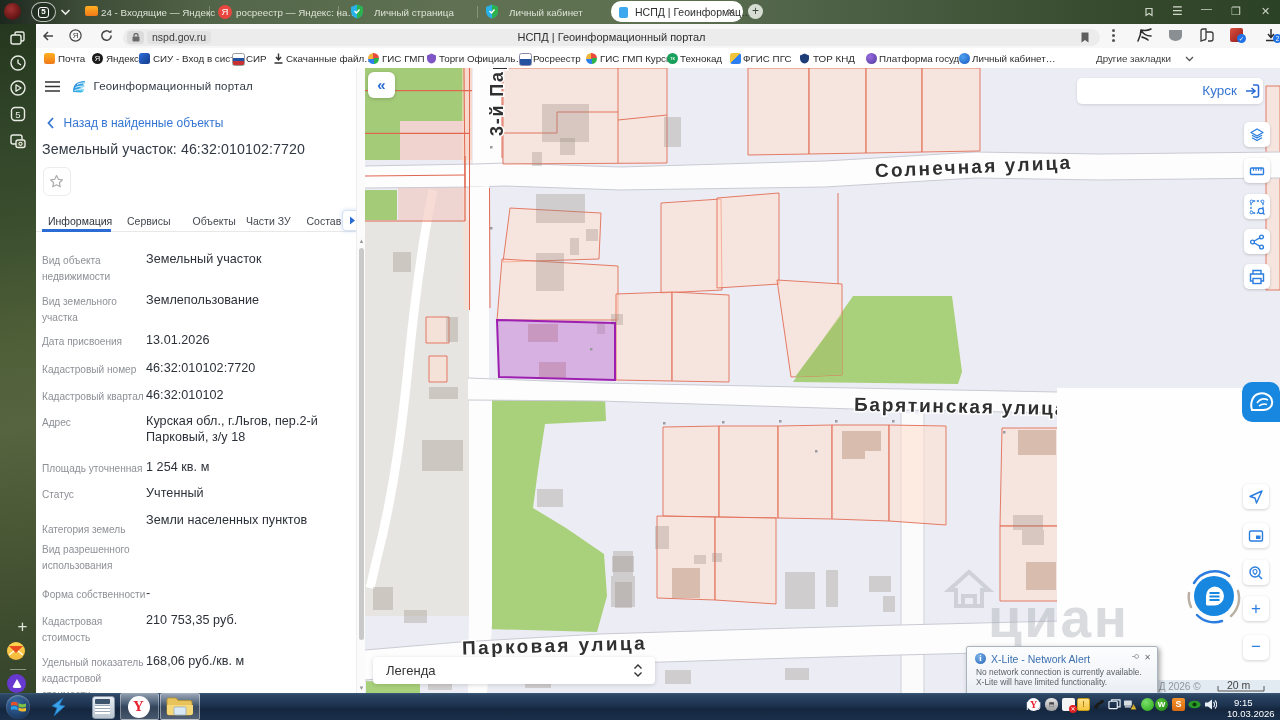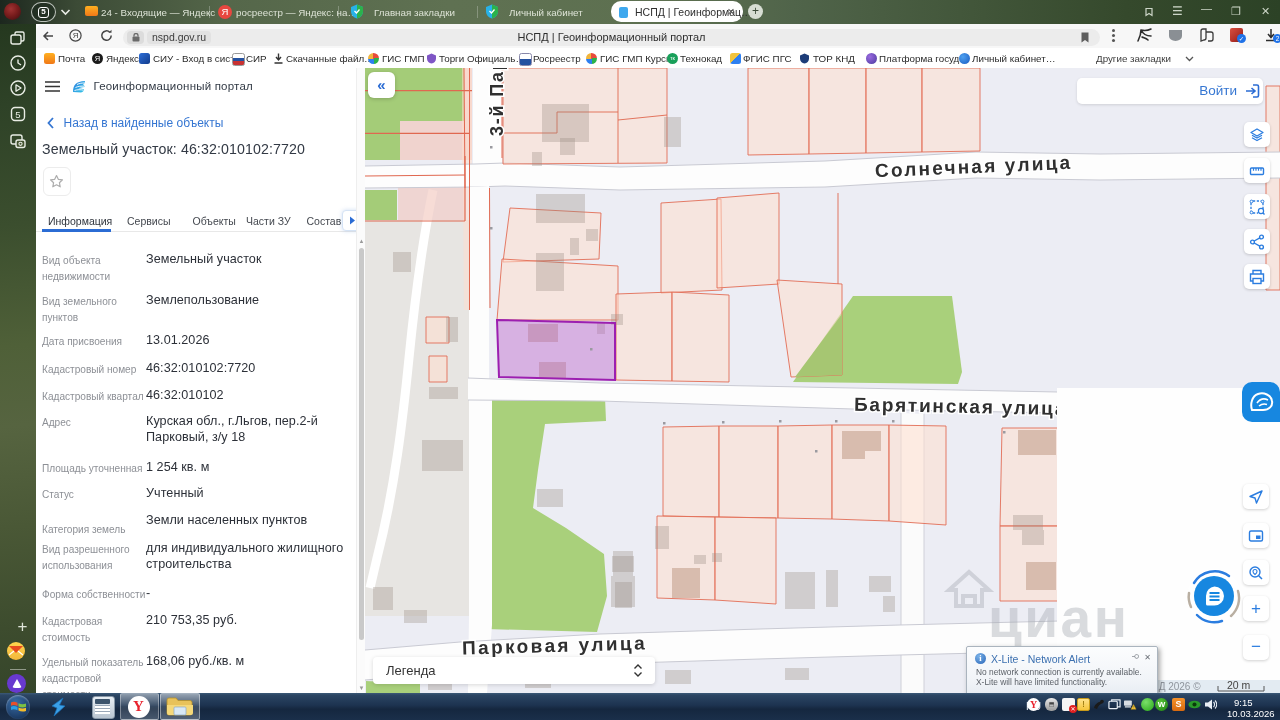--- a/index.html
+++ b/index.html
@@ -49,21 +49,21 @@
     <div class="tabtxt" style="left:101px;">24 - Входящие — Яндекс</div>
     <div class="tsep" style="left:209px;"></div>
     <div style="position:absolute;left:218px;top:4.5px;width:14px;height:14px;border-radius:50%;background:#e8473f;color:#fff;font-size:9.5px;text-align:center;line-height:14px;">Я</div>
     <div class="tabtxt" style="left:236px;">росреестр — Яндекс: на…</div>
     <div class="tsep" style="left:338px;"></div>
     <svg style="position:absolute;left:350px;top:4px" width="14" height="15" viewBox="0 0 14 15">
         <path d="M7 0.5 l6 2.5 v4 c0 4 -2.5 6.5 -6 7.5 C3.5 13.5 1 11 1 7 v-4 z" fill="#28b2e8"></path>
         <path d="M7 0.5 l6 2.5 v4 c0 4 -2.5 6.5 -6 7.5 z" fill="#2bb24c"></path>
         <path d="M4.5 7 l2 2 3 -3.5" stroke="#fff" stroke-width="1.3" fill="none"></path>
       </svg>
-    <div class="tabtxt" style="left:374px;">Главная закладки</div>
+    <div class="tabtxt" style="left:374px;">Личный страница</div>
     <div class="tsep" style="left:477px;"></div>
     <svg style="position:absolute;left:485px;top:4px" width="14" height="15" viewBox="0 0 14 15">
         <path d="M7 0.5 l6 2.5 v4 c0 4 -2.5 6.5 -6 7.5 C3.5 13.5 1 11 1 7 v-4 z" fill="#28b2e8"></path>
         <path d="M7 0.5 l6 2.5 v4 c0 4 -2.5 6.5 -6 7.5 z" fill="#2bb24c"></path>
         <path d="M4.5 7 l2 2 3 -3.5" stroke="#fff" stroke-width="1.3" fill="none"></path>
       </svg>
     <div class="tabtxt" style="left:509px;">Личный кабинет</div>
     <div id="activetab"></div>
     <div style="position:absolute;left:619px;top:7px;width:9px;height:11px;background:#3ea8ee;border-radius:2px;"></div>
     <div style="position:absolute;left:635px;top:6px;font-size:10.5px;color:#2e2e2e;white-space:nowrap;">НСПД | Геоинформац…</div>
@@ -226,38 +226,37 @@
     <div style="position:absolute;left:210px;top:147px;font-size:10.5px;color:#44484f;">Части ЗУ</div>
     <div style="position:absolute;left:270.5px;top:147px;font-size:10.5px;color:#44484f;">Состав</div>
     <div style="position:absolute;left:0px;top:162.5px;width:329px;height:1px;background:#e8e8e8;"></div>
     <div style="position:absolute;left:6px;top:161px;width:69px;height:2.5px;background:#2b6cd4;"></div>
     <div style="position:absolute;left:305.5px;top:142px;width:21px;height:21px;background:#fff;border:1px solid #d5e3f5;border-radius:4px;box-sizing:border-box;box-shadow:0 0 4px rgba(120,160,220,0.35);"></div>
     <svg style="position:absolute;left:313px;top:148px" width="7" height="9" viewBox="0 0 7 9">
         <path d="M1 0.5 L6 4.5 L1 8.5 z" fill="#2b6cd4"></path>
       </svg>
     <div class="lbl" style="top:185px;">Вид объекта недвижимости</div>
     <div class="val" style="top:183px;">Земельный участок</div>
-    <div class="lbl" style="top:225.5px;">Вид земельного пунктов</div>
+    <div class="lbl" style="top:225.5px;">Вид земельного участка</div>
     <div class="val" style="top:223.5px;">Землепользование</div>
     <div class="lbl" style="top:266px;">Дата присвоения</div>
     <div class="val" style="top:264px;">13.01.2026</div>
     <div class="lbl" style="top:294px;">Кадастровый номер</div>
     <div class="val" style="top:292px;">46:32:010102:7720</div>
     <div class="lbl" style="top:321px;">Кадастровый квартал</div>
     <div class="val" style="top:319px;">46:32:010102</div>
     <div class="lbl" style="top:346.5px;">Адрес</div>
     <div class="val" style="top:344.5px;">Курская обл., г.Льгов, пер.2-й Парковый, з/у 18</div>
     <div class="lbl" style="top:392.5px;">Площадь уточненная</div>
     <div class="val" style="top:390.5px;">1 254 кв. м</div>
     <div class="lbl" style="top:418.5px;">Статус</div>
     <div class="val" style="top:416.5px;">Учтенный</div>
     <div class="lbl" style="top:445.5px;margin-top:8px;">Категория земель</div>
     <div class="val" style="top:443.5px;">Земли населенных пунктов</div>
     <div class="lbl" style="top:474px;">Вид разрешенного использования</div>
-    <div class="val" style="top:472px;">для индивидуального жилищного строительства</div>
     <div class="lbl" style="top:519px;white-space:nowrap;">Форма собственности</div>
     <div class="val" style="top:517px;">-</div>
     <div class="lbl" style="top:545.5px;">Кадастровая стоимость</div>
     <div class="val" style="top:543.5px;">210 753,35 руб.</div>
     <div class="lbl" style="top:586.5px;">Удельный показатель кадастровой стоимости</div>
     <div class="val" style="top:584.5px;">168,06 руб./кв. м</div>
   </div>
 
   <div class="abs" style="left:356px;top:68px;width:9px;height:625px;background:#fbfbfb;border-left:1px solid #eee;box-sizing:border-box;">
     <div style="position:absolute;left:1.5px;top:170px;color:#9a9a9a;font-size:6px;">▲</div>
@@ -448,21 +447,21 @@
     <rect x="694" y="612" width="221" height="13" fill="rgba(225,233,241,0.92)"></rect>
     <text x="772" y="622" font-size="10" fill="#8f959d" font-family="Liberation Sans">НСПД 2026 ©</text>
     <path d="M853,618 v5 h46 v-5" fill="none" stroke="#555" stroke-width="1"></path>
     <text x="862" y="621" font-size="10.5" fill="#444" font-family="Liberation Sans">20 m</text>
     </g>
   </svg>
 
   <div style="position:absolute;left:3px;top:3.5px;width:27px;height:26px;background:#fff;border-radius:6px;box-shadow:0 1px 4px rgba(0,0,0,0.2);color:#2b6cd4;font-size:15px;font-weight:bold;text-align:center;line-height:25px;">«</div>
 
   <div style="position:absolute;left:712px;top:9.5px;width:186px;height:26px;background:#fff;border-radius:5px;box-shadow:0 1px 3px rgba(0,0,0,0.12);">
-    <div style="position:absolute;right:26px;top:5px;font-size:13.5px;color:#3576d2;">Войти</div>
+    <div style="position:absolute;right:26px;top:5px;font-size:13.5px;color:#3576d2;">Курск</div>
     <svg style="position:absolute;right:3px;top:6px" width="15" height="14" viewBox="0 0 15 14">
           <path d="M8 1 h4 a1.5 1.5 0 0 1 1.5 1.5 v9 a1.5 1.5 0 0 1 -1.5 1.5 H8 M1 7 h8 M6.5 4 L10 7 l-3.5 3" fill="none" stroke="#2b6cd4" stroke-width="1.6"></path>
         </svg>
   </div>
 
   <div class="mbtn" style="left:879px;top:54px;">
         <svg width="16" height="16" viewBox="0 0 16 16">
           <path d="M8 2 L14 5.5 L8 9 L2 5.5 z M3 8.2 L8 11 L13 8.2 M3 10.7 L8 13.5 L13 10.7" fill="none" stroke="#2b7de0" stroke-width="1.3" stroke-linejoin="round"></path>
         </svg>
       </div>

